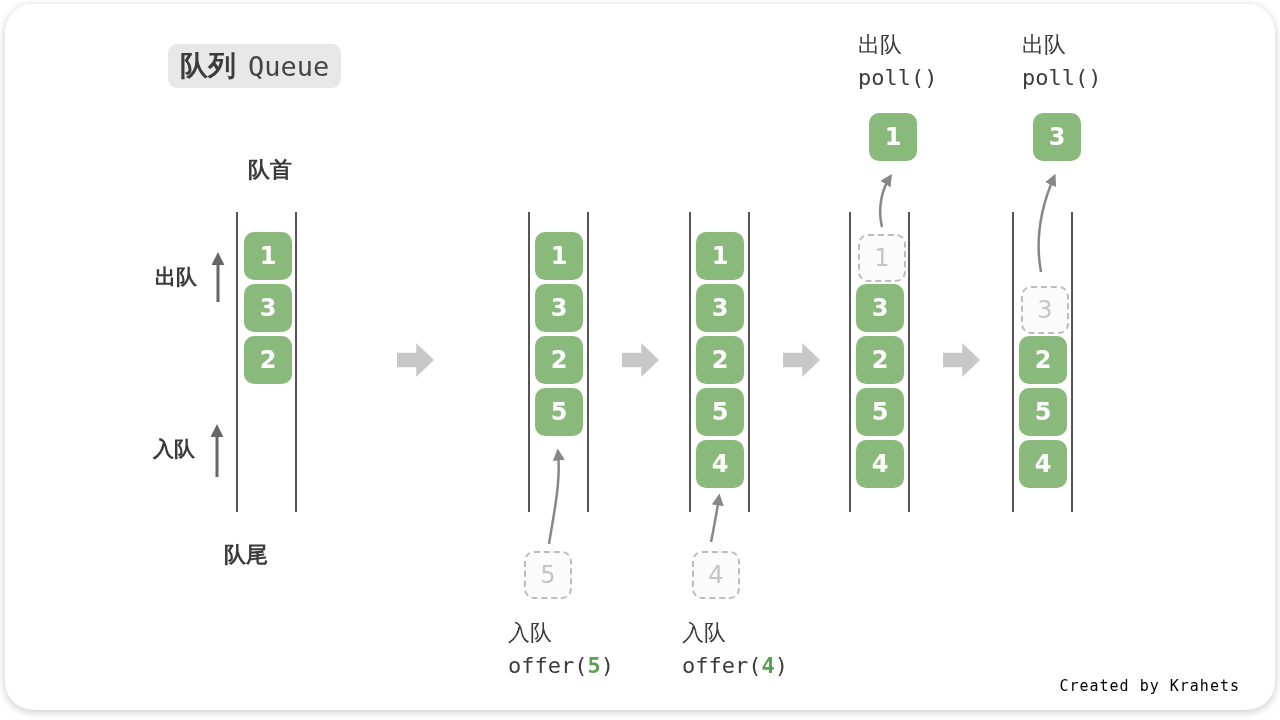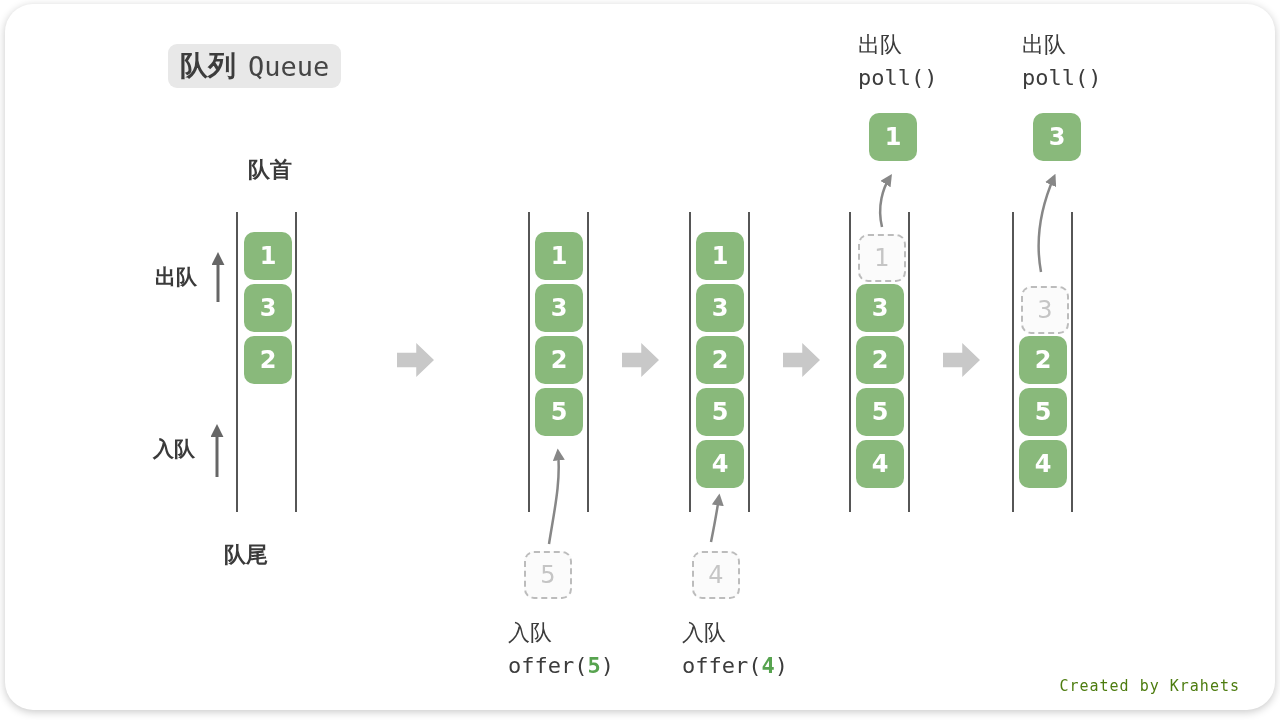--- a/index.html
+++ b/index.html
@@ -68,21 +68,21 @@
   
   .op { position: absolute; font-size: 22px; line-height: 30px; color: #3c3c3c; white-space: nowrap; }
   .op .code { font-family: "DejaVu Sans Mono", "Liberation Mono", monospace; font-size: 22px; margin-top: 3px; }
   .op .arg { color: #57a34f; font-weight: 700; }
 
   svg.arrows { position: absolute; left: 0; top: 0; pointer-events: none; }
 
   .footer {
     position: absolute; right: 40px; bottom: 25px;
     font-family: "DejaVu Sans Mono", "Liberation Mono", monospace;
-    font-size: 15px; color: #4d7c0f; letter-spacing: 1px;
+    font-size: 15px; color: #000000; letter-spacing: 1px;
   }
 </style>
 </head>
 <body>
 
 <div id="stage">
   <div class="card"></div>
 
   <div class="badge">
     <span class="zh">队列</span>

